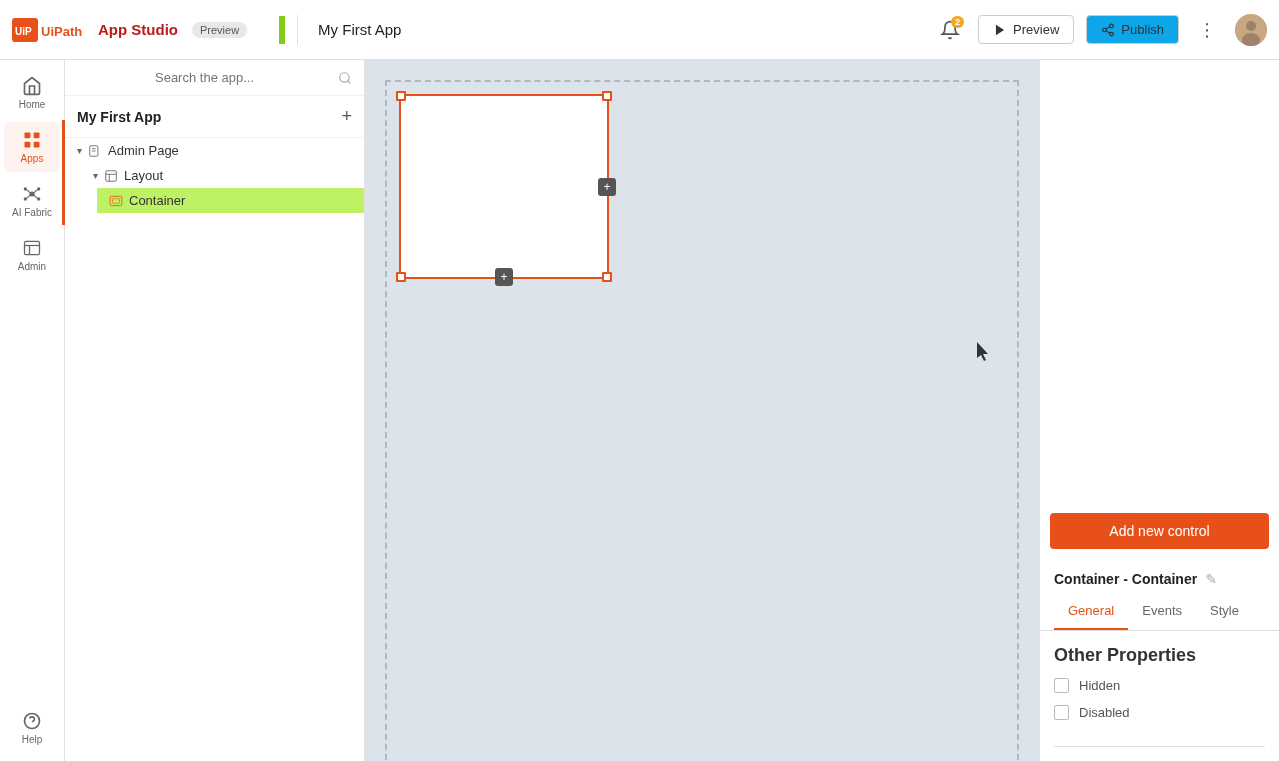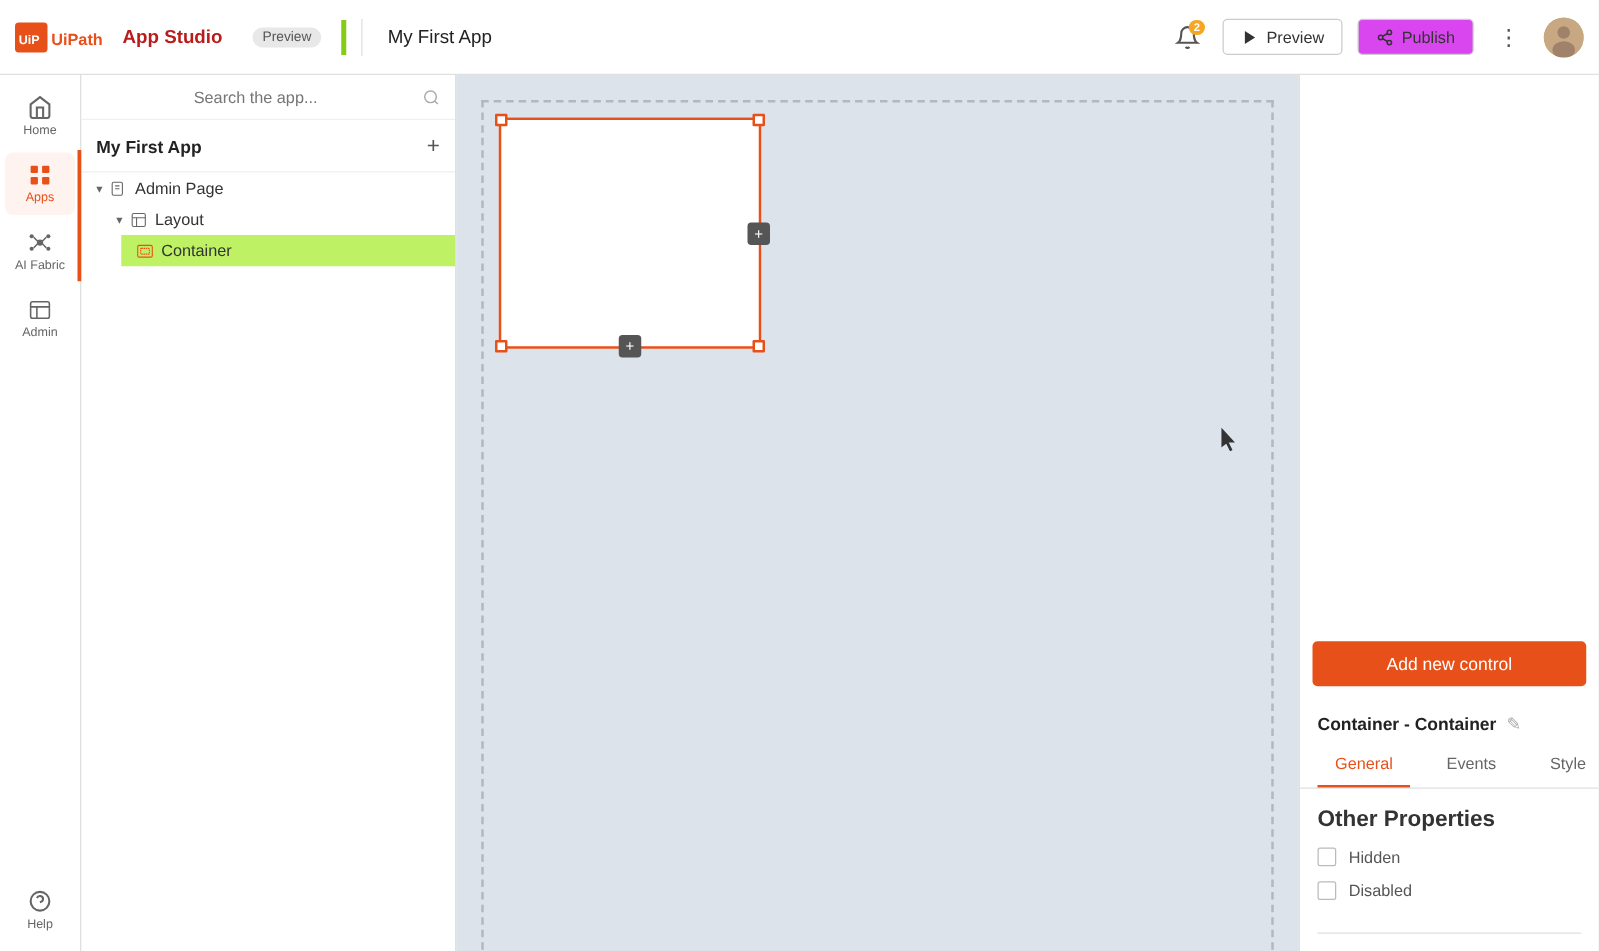--- a/index.html
+++ b/index.html
@@ -8,29 +8,29 @@
     
     .app-container { display: flex; flex-direction: column; height: 761px; width: 1279px; }
     .topbar { display: flex; align-items: center; height: 60px; background: #fff; border-bottom: 1px solid #e0e0e0; padding: 0 12px; gap: 12px; flex-shrink: 0; }
     .main-area { display: flex; flex: 1; overflow: hidden; }
     .left-nav { width: 65px; background: #fff; border-right: 1px solid #e0e0e0; display: flex; flex-direction: column; align-items: center; padding: 8px 0; gap: 4px; }
     .sidebar { width: 300px; background: #fff; border-right: 1px solid #e0e0e0; display: flex; flex-direction: column; }
     .canvas-area { flex: 1; background: #dde3ea; position: relative; overflow: hidden; }
     .right-panel { width: 240px; background: #fff; border-left: 1px solid #e0e0e0; display: flex; flex-direction: column; justify-content: flex-end; }
 
     
-    .logo-area { display: flex; align-items: center; gap: 24px; border-right: 4px solid #84cc16; padding-right: 16px; }
+    .logo-area { display: flex; align-items: center; gap: 14px; border-right: 6px solid #84cc16; padding-right: 32px; }
     .uipath-logo { display: flex; align-items: center; gap: 4px; }
     .preview-badge { background: #e8e8e8; color: #555; font-size: 11px; padding: 2px 8px; border-radius: 10px; }
     .app-title-topbar { font-size: 15px; color: #222; font-weight: 500; margin-left: 8px; }
     .topbar-right { margin-left: auto; display: flex; align-items: center; gap: 12px; }
     .notif-btn { position: relative; width: 32px; height: 32px; display: flex; align-items: center; justify-content: center; cursor: pointer; }
     .notif-badge { position: absolute; top: 2px; right: 2px; background: #f5a623; color: #fff; font-size: 9px; border-radius: 8px; padding: 1px 4px; font-weight: bold; }
     .preview-btn { display: flex; align-items: center; gap: 6px; background: none; border: 1px solid #ccc; border-radius: 4px; padding: 6px 14px; cursor: pointer; font-size: 13px; color: #333; }
-    .publish-btn { display: flex; align-items: center; gap: 6px; background: #d946ef; border: 1px solid #ccc; border-radius: 4px; padding: 6px 14px; cursor: pointer; font-size: 13px; color: #333; font-weight: 500; }
+    .publish-btn { display: flex; align-items: center; gap: 6px; background: #0ea5e9; border: 1px solid #ccc; border-radius: 4px; padding: 6px 14px; cursor: pointer; font-size: 13px; color: #333; font-weight: 500; }
     .more-btn { width: 32px; height: 32px; border: none; background: none; cursor: pointer; display: flex; align-items: center; justify-content: center; font-size: 18px; color: #555; }
     .avatar { width: 32px; height: 32px; border-radius: 50%; background: #c8a882; overflow: hidden; display: flex; align-items: center; justify-content: center; font-size: 14px; color: #fff; }
 
     
     .nav-item { display: flex; flex-direction: column; align-items: center; gap: 3px; padding: 8px 6px; cursor: pointer; border-radius: 6px; color: #666; font-size: 10px; width: 56px; }
     .nav-item.active { color: #e8501a; background: #fff3f0; }
     .nav-item svg { width: 20px; height: 20px; }
     .nav-item-label { font-size: 10px; }
     .nav-bottom { margin-top: auto; }
     .left-nav { position: relative; }
@@ -60,21 +60,21 @@
     .add-handle { width: 18px; height: 18px; background: #555; border-radius: 3px; display: flex; align-items: center; justify-content: center; color: white; font-size: 12px; position: absolute; cursor: pointer; }
     .add-handle-right { right: -9px; top: 50%; transform: translateY(-50%); }
     .add-handle-bottom { bottom: -9px; left: 50%; transform: translateX(-50%); }
 
     
     .panel-add-btn { margin: 10px; background: #e8501a; color: white; border: none; border-radius: 4px; padding: 10px; font-size: 14px; cursor: pointer; font-weight: 500; }
     .panel-header { padding: 12px 14px 0; border-bottom: 1px solid #e0e0e0; }
     .panel-title-row { display: flex; align-items: center; gap: 8px; padding-bottom: 10px; }
     .panel-title { font-size: 14px; font-weight: 600; color: #222; }
     .edit-icon { color: #aaa; cursor: pointer; font-size: 14px; }
-    .panel-tabs { display: flex; gap: 15px; border-bottom: 0; }
+    .panel-tabs { display: flex; gap: 0; border-bottom: 0; }
     .panel-tab { padding: 6px 14px 10px; font-size: 13px; color: #666; cursor: pointer; border-bottom: 2px solid transparent; }
     .panel-tab.active { color: #e8501a; border-bottom: 2px solid #e8501a; font-weight: 500; }
     .panel-body { padding: 14px; }
     .panel-section-title { font-size: 18px; font-weight: 600; color: #333; margin-bottom: 12px; }
     .prop-row { display: flex; align-items: center; gap: 10px; margin-bottom: 12px; }
     .prop-checkbox { width: 15px; height: 15px; border: 1.5px solid #bbb; border-radius: 2px; cursor: pointer; background: white; flex-shrink: 0; }
     .prop-label { font-size: 13px; color: #555; cursor: pointer; }
 
     
     .topbar-divider { width: 1px; height: 30px; background: #e0e0e0; }

